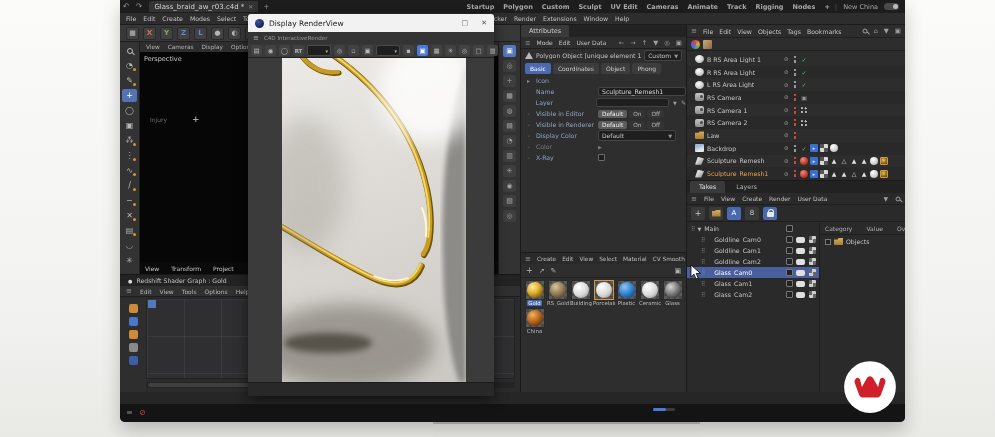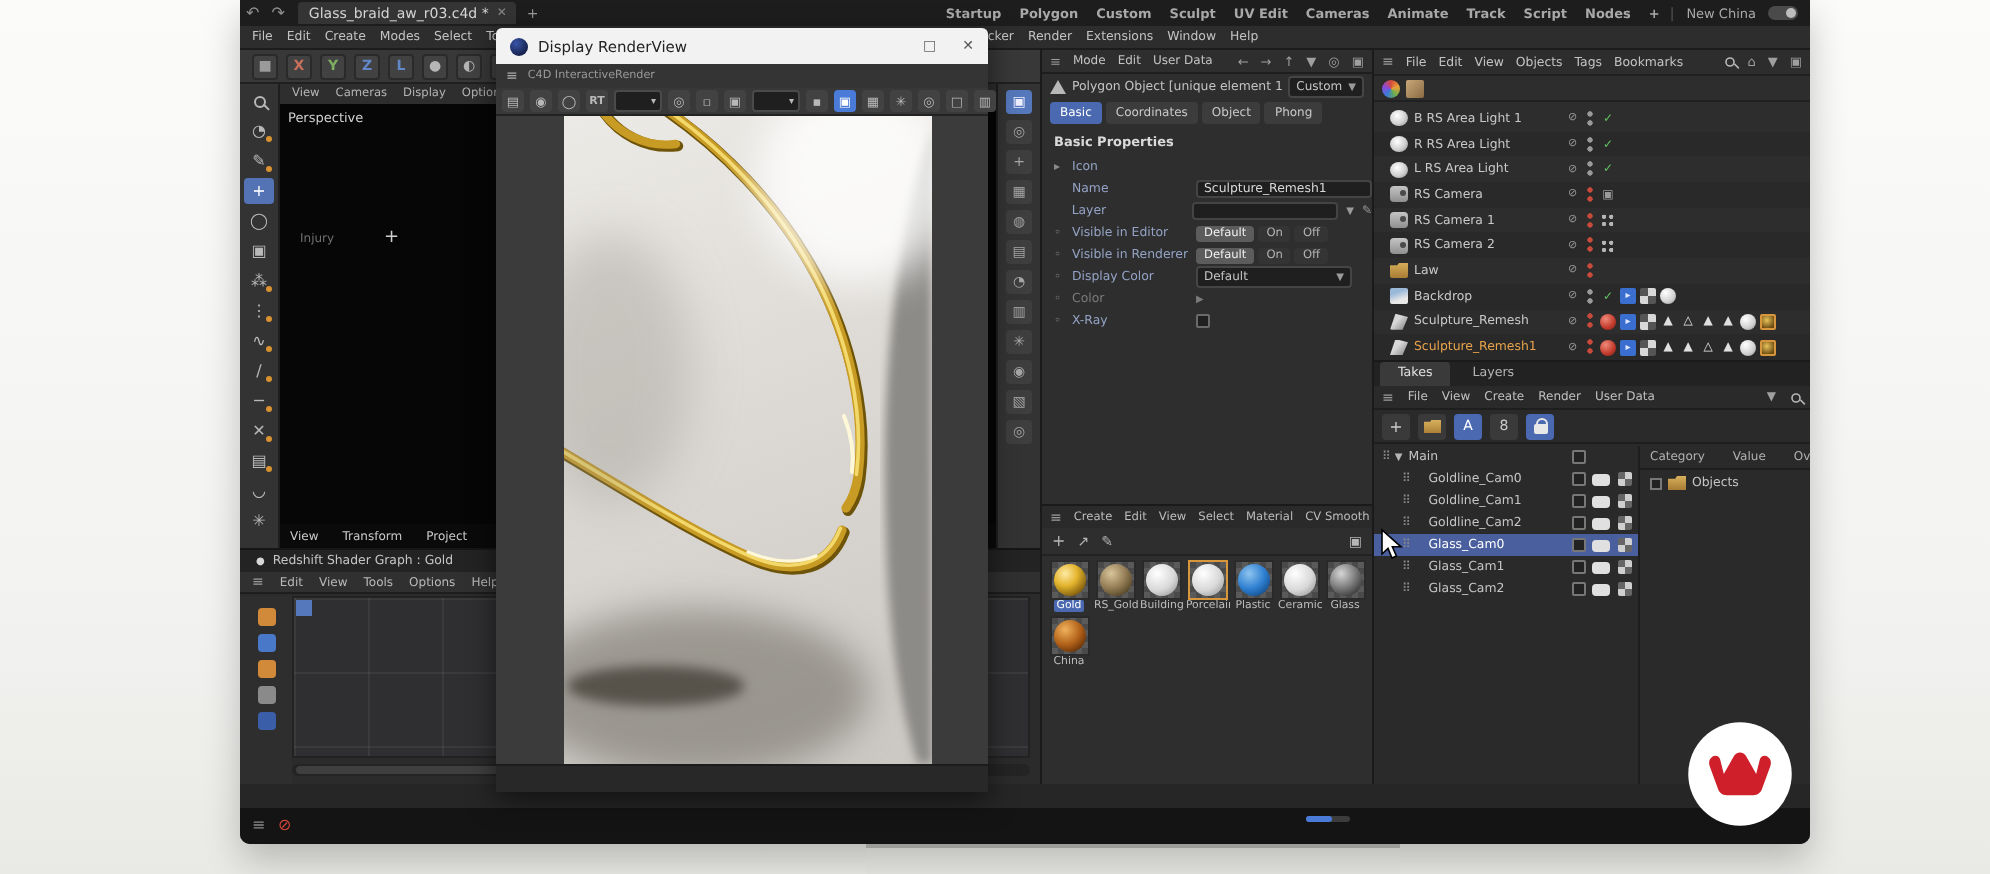--- a/index.html
+++ b/index.html
@@ -323,21 +323,21 @@
       <div class="layout-tabs">
 
       <span class="lt">Startup</span>
           <span class="lt">Polygon</span>
           <span class="lt">Custom</span>
           <span class="lt">Sculpt</span>
           <span class="lt">UV Edit</span>
           <span class="lt">Cameras</span>
           <span class="lt">Animate</span>
           <span class="lt">Track</span>
-          <span class="lt">Script</span>
+          <span class="lt">Rigging</span>
           <span class="lt">Nodes</span>
           <span class="lt">+</span>
         </div>
       <span class="lt-sep">|</span>
       <span class="new-layout" style="font-size:6.5px;margin:0 6px;">New China</span>
       <div class="toggle" style="margin-right:6px;"></div>
     </div>
 
     <div class="menubar">
 
@@ -465,20 +465,23 @@
       <div class="ne-hscroll"></div>
     </div>
 
     <div class="bottom-strip">
       <span class="bs-burger">≡</span>
       <span class="bs-no">⊘</span>
       <span class="bs-progress"></span>
     </div>
 
     <div class="attributes">
+      <div class="attr-tabrow">
+        <span class="attr-tab">Attributes</span>
+      </div>
       <div class="attr-menubar">
         <span class="gi">≡</span>
         <span style="display:contents;">
           
         <span class="mi">Mode</span><span class="mi">Edit</span><span class="mi">User Data</span></span>
         <span class="spacer"></span>
         <span style="display:contents;">
           
         <span class="gi">←</span><span class="gi">→</span><span class="gi">↑</span><span class="gi">▼</span><span class="gi">◎</span><span class="gi">▣</span></span>
       </div>
@@ -490,21 +493,20 @@
           <span class="car">▼</span>
         </span>
       </div>
       <div class="attr-tabs">
 
       <span class="attr-tabbtn active">Basic</span>
           <span class="attr-tabbtn">Coordinates</span>
           <span class="attr-tabbtn">Object</span>
           <span class="attr-tabbtn">Phong</span>
         </div>
-      <div class="attr-sect">Basic Properties</div>
       <div class="attr-row">
         <span class="pre">▸</span>
         <span class="attr-label">Icon</span>
       </div>
       <div class="attr-row">
         <span class="pre"></span>
         <span class="attr-label">Name</span>
         <span class="attr-input name">Sculpture_Remesh1</span>
       </div>
       <div class="attr-row">

